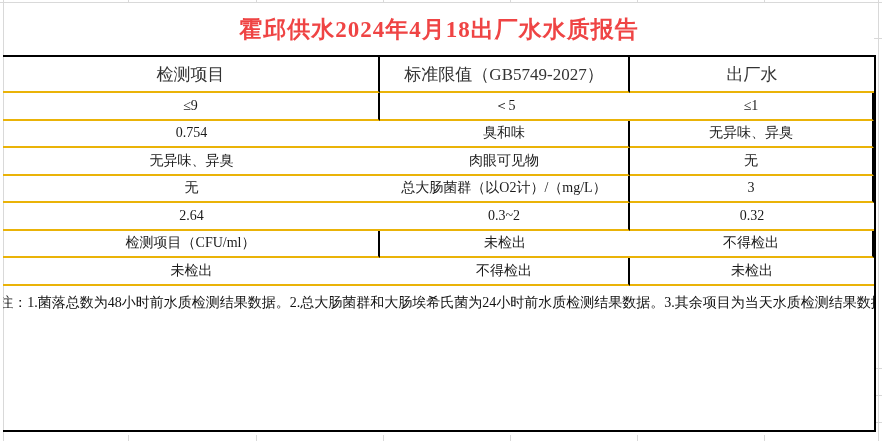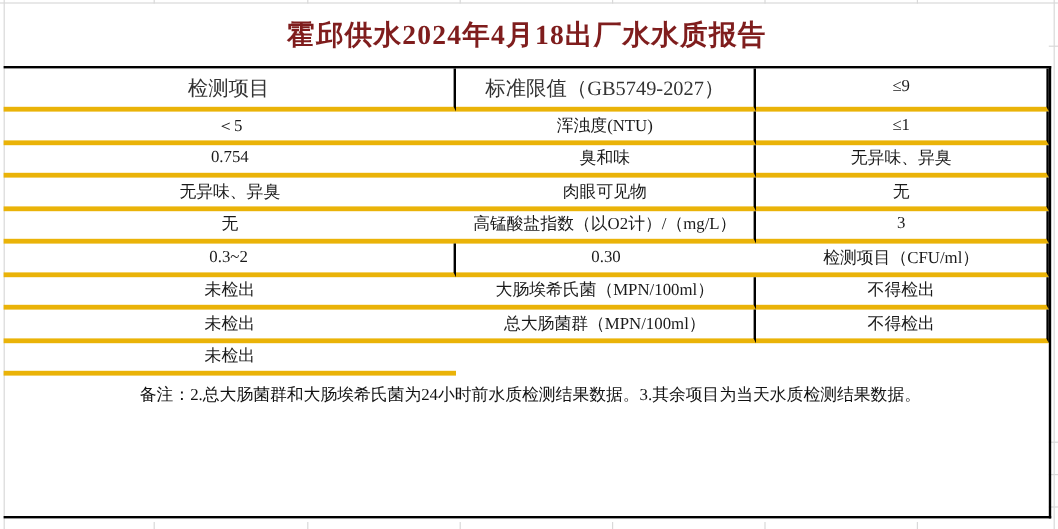--- a/index.html
+++ b/index.html
@@ -8,33 +8,33 @@
     font-family:"Liberation Serif","DejaVu Serif",serif;color:#111;
   }
   
   .gl{position:absolute;background:#d9d9d9;}
   .gl-h{height:1px;}
   .gl-v{width:1px;}
   
   .title{
     position:absolute;left:4px;top:3px;width:870px;height:52px;
     display:flex;align-items:center;justify-content:center;
-    font-size:23px;font-weight:bold;color:#7f1d1d;letter-spacing:1px;
+    font-size:23px;font-weight:bold;color:#ef4444;letter-spacing:1px;
   }
   
   .report{
     position:absolute;left:3px;top:55px;width:873px;height:377px;
     box-sizing:border-box;
     border-top:2px solid #000;border-right:2px solid #000;border-bottom:2px solid #000;
     display:grid;
     grid-template-columns:377px 250px 1fr;
     grid-template-rows:36px repeat(9,27.5px) 1fr;
   }
   .cell{
-    box-sizing:border-box;border-bottom:4px solid #eab308;
+    box-sizing:border-box;border-bottom:2px solid #eab308;
     display:flex;align-items:center;justify-content:center;
     font-size:14px;color:#1a1a1a;white-space:nowrap;overflow:hidden;
   }
   .c1,.c2{border-right:2px solid #000;}
   .hcell{font-size:17px;color:#333;}
   .notes{
     grid-column:1 / -1;border-bottom:none;box-sizing:border-box;
     padding:6px 0 0 7px;font-size:14px;line-height:19px;color:#111;
   }
   .notes div{white-space:nowrap;}
@@ -60,51 +60,51 @@
 <div class="gl gl-h" style="left:874px;top:38px;width:8px;"></div>
 <div class="gl gl-h" style="left:874px;top:368px;width:8px;"></div>
 <div class="gl gl-h" style="left:874px;top:395px;width:8px;"></div>
 <div class="gl gl-h" style="left:874px;top:422px;width:8px;"></div>
 
 <div class="title">霍邱供水2024年4月18出厂水水质报告</div>
 
 <div class="report">
   <div class="cell hcell c1">检测项目</div>
   <div class="cell hcell c2">标准限值（GB5749-2027）</div>
+  <div class="cell hcell c3">出厂水</div>
 
   <div class="cell c2">≤9</div>
   <div class="cell c3">＜5</div>
 
-  <div class="cell c1">浑浊度(NTU)</div>
   <div class="cell c2">≤1</div>
   <div class="cell c3">0.754</div>
 
   <div class="cell c1">臭和味</div>
   <div class="cell c2">无异味、异臭</div>
   <div class="cell c3">无异味、异臭</div>
 
   <div class="cell c1">肉眼可见物</div>
   <div class="cell c2">无</div>
   <div class="cell c3">无</div>
 
-  <div class="cell c1">高锰酸盐指数（以O2计）/（mg/L）</div>
+  <div class="cell c1">总大肠菌群（以O2计）/（mg/L）</div>
   <div class="cell c2">3</div>
+  <div class="cell c3">2.64</div>
 
   <div class="cell c2">0.3~2</div>
-  <div class="cell c3">0.30</div>
+  <div class="cell c3">0.32</div>
 
   <div class="cell c1">检测项目（CFU/ml）</div>
   <div class="cell c3">未检出</div>
 
-  <div class="cell c1">大肠埃希氏菌（MPN/100ml）</div>
   <div class="cell c2">不得检出</div>
   <div class="cell c3">未检出</div>
 
-  <div class="cell c1">总大肠菌群（MPN/100ml）</div>
   <div class="cell c2">不得检出</div>
   <div class="cell c3">未检出</div>
 
   <div class="cell notes">
     <div>备注：</div>
+    <div>1.菌落总数为48小时前水质检测结果数据。</div>
     <div>2.总大肠菌群和大肠埃希氏菌为24小时前水质检测结果数据。</div>
     <div>3.其余项目为当天水质检测结果数据。</div>
   </div>
 </div>
 
 </body></html>

